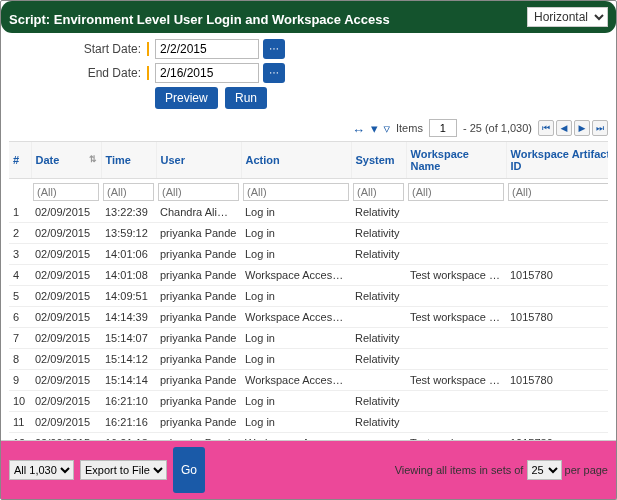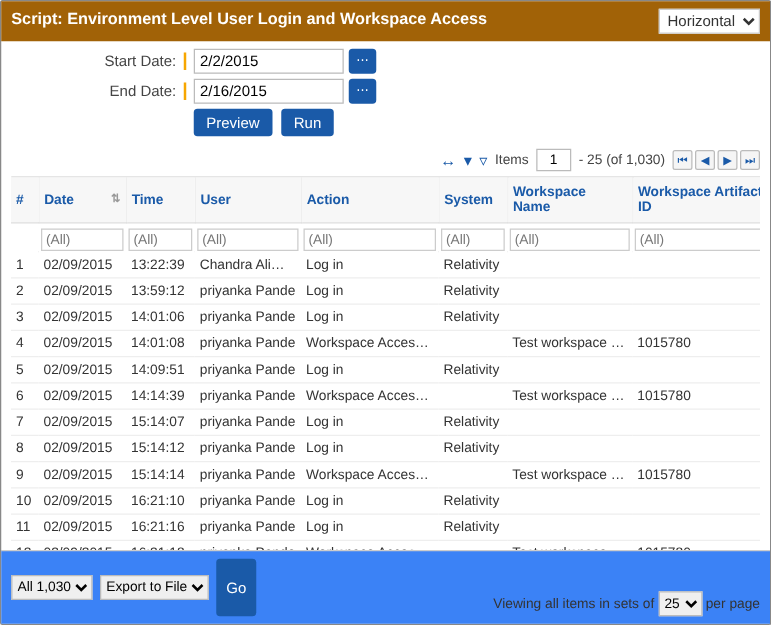--- a/index.html
+++ b/index.html
@@ -1,25 +1,25 @@
 <!DOCTYPE html>
 <html><head>
 <meta charset="utf-8">
 <style>
   * { box-sizing: border-box; margin: 0; padding: 0; }
   body { font-family: Arial, Helvetica, sans-serif; font-size: 12px; color: #333; background: #fff; }
   .window { width: 617px; height: 500px; border: 1px solid #888; position: relative; display: flex; flex-direction: column; box-shadow: 5px 5px 3px rgba(0,0,0,0.4); margin: 0; border-radius: 2px; }
-  .titlebar { background: #a16207; color: #fff; padding: 6px 8px; font-weight: bold; font-size: 13px; display: flex; align-items: flex-start; justify-content: space-between; }
+  .titlebar { background: #14532d; color: #fff; padding: 6px 8px; font-weight: bold; font-size: 13px; display: flex; align-items: flex-end; justify-content: space-between; border-radius: 11px; }
   .title-select { font-size: 12px; padding: 1px 2px; border: 1px solid #ccc; background: #fff; color: #333; }
   .body { flex: 1; overflow: hidden; display: flex; flex-direction: column; padding: 6px 8px 0 8px; }
   .inputs-label { color: #1a5aa8; font-weight: bold; font-size: 12px; padding: 4px 0 6px 2px; }
   .form { padding: 0 0 8px 0; }
   .form-row { display: flex; align-items: center; justify-content: flex-start; margin-bottom: 4px; }
   .form-row label { width: 140px; text-align: right; padding-right: 6px; color: #444; border-right: 2px solid #f7a600; font-size: 12px; }
-  .form-row input[type=text] { width: 120px; height: 20px; border: 1px solid #bbb; padding: 2px 4px; margin-left: 6px; font-size: 12px; }
+  .form-row input[type=text] { width: 104px; height: 20px; border: 1px solid #bbb; padding: 2px 4px; margin-left: 6px; font-size: 12px; }
   .date-btn { width: 22px; height: 20px; background: #1a5aa8; border: none; border-radius: 3px; color: #fff; margin-left: 4px; cursor: pointer; font-size: 10px; line-height: 1; }
   .btn { background: #1a5aa8; color: #fff; border: none; border-radius: 3px; padding: 4px 10px; font-size: 12px; cursor: pointer; margin-right: 4px; }
   .btn-row { margin-left: 146px; margin-top: 4px; }
   .toolbar { display: flex; justify-content: flex-end; align-items: center; gap: 6px; padding: 2px 0 4px 0; color: #444; font-size: 11px; }
   .toolbar .ico { color: #1a5aa8; cursor: pointer; font-size: 13px; }
   .funnel { color: #f7a600; }
   .pager-input { width: 28px; height: 18px; border: 1px solid #bbb; text-align: center; font-size: 11px; }
   .pager-btns { display: flex; gap: 2px; }
   .pgbtn { width: 16px; height: 16px; border: 1px solid #bbb; border-radius: 2px; background: #f5f5f5; color: #1a5aa8; font-size: 9px; line-height: 14px; text-align: center; cursor: pointer; }
   .grid-wrap { flex: 1; overflow: auto; border-top: 1px solid #ddd; position: relative; }
@@ -30,21 +30,21 @@
   table.grid tr.filter input { width: 100%; height: 18px; border: 1px solid #ccc; padding: 1px 3px; font-size: 11px; color: #777; }
   table.grid td { padding: 4px 4px; border-bottom: 1px solid #eee; white-space: nowrap; overflow: hidden; text-overflow: ellipsis; }
   .col-num { width: 22px; text-align: left; }
   .col-date { width: 70px; }
   .col-time { width: 55px; }
   .col-user { width: 85px; }
   .col-action { width: 110px; }
   .col-system { width: 55px; }
   .col-ws { width: 100px; }
   .col-art { width: 110px; }
-  .footer { border-top: 1px solid #ccc; padding: 6px 8px; display: flex; align-items: flex-end; justify-content: space-between; font-size: 11px; background: #3b82f6; }
+  .footer { border-top: 1px solid #ccc; padding: 6px 8px; display: flex; align-items: center; justify-content: space-between; font-size: 11px; background: #ec4899; }
   .footer-left { display: flex; align-items: center; gap: 6px; }
   .footer select { font-size: 11px; height: 20px; border: 1px solid #bbb; }
 </style>
 </head>
 <body>
 
 <div class="window">
 
   <div class="titlebar">
     <span>Script: Environment Level User Login and Workspace Access</span>

